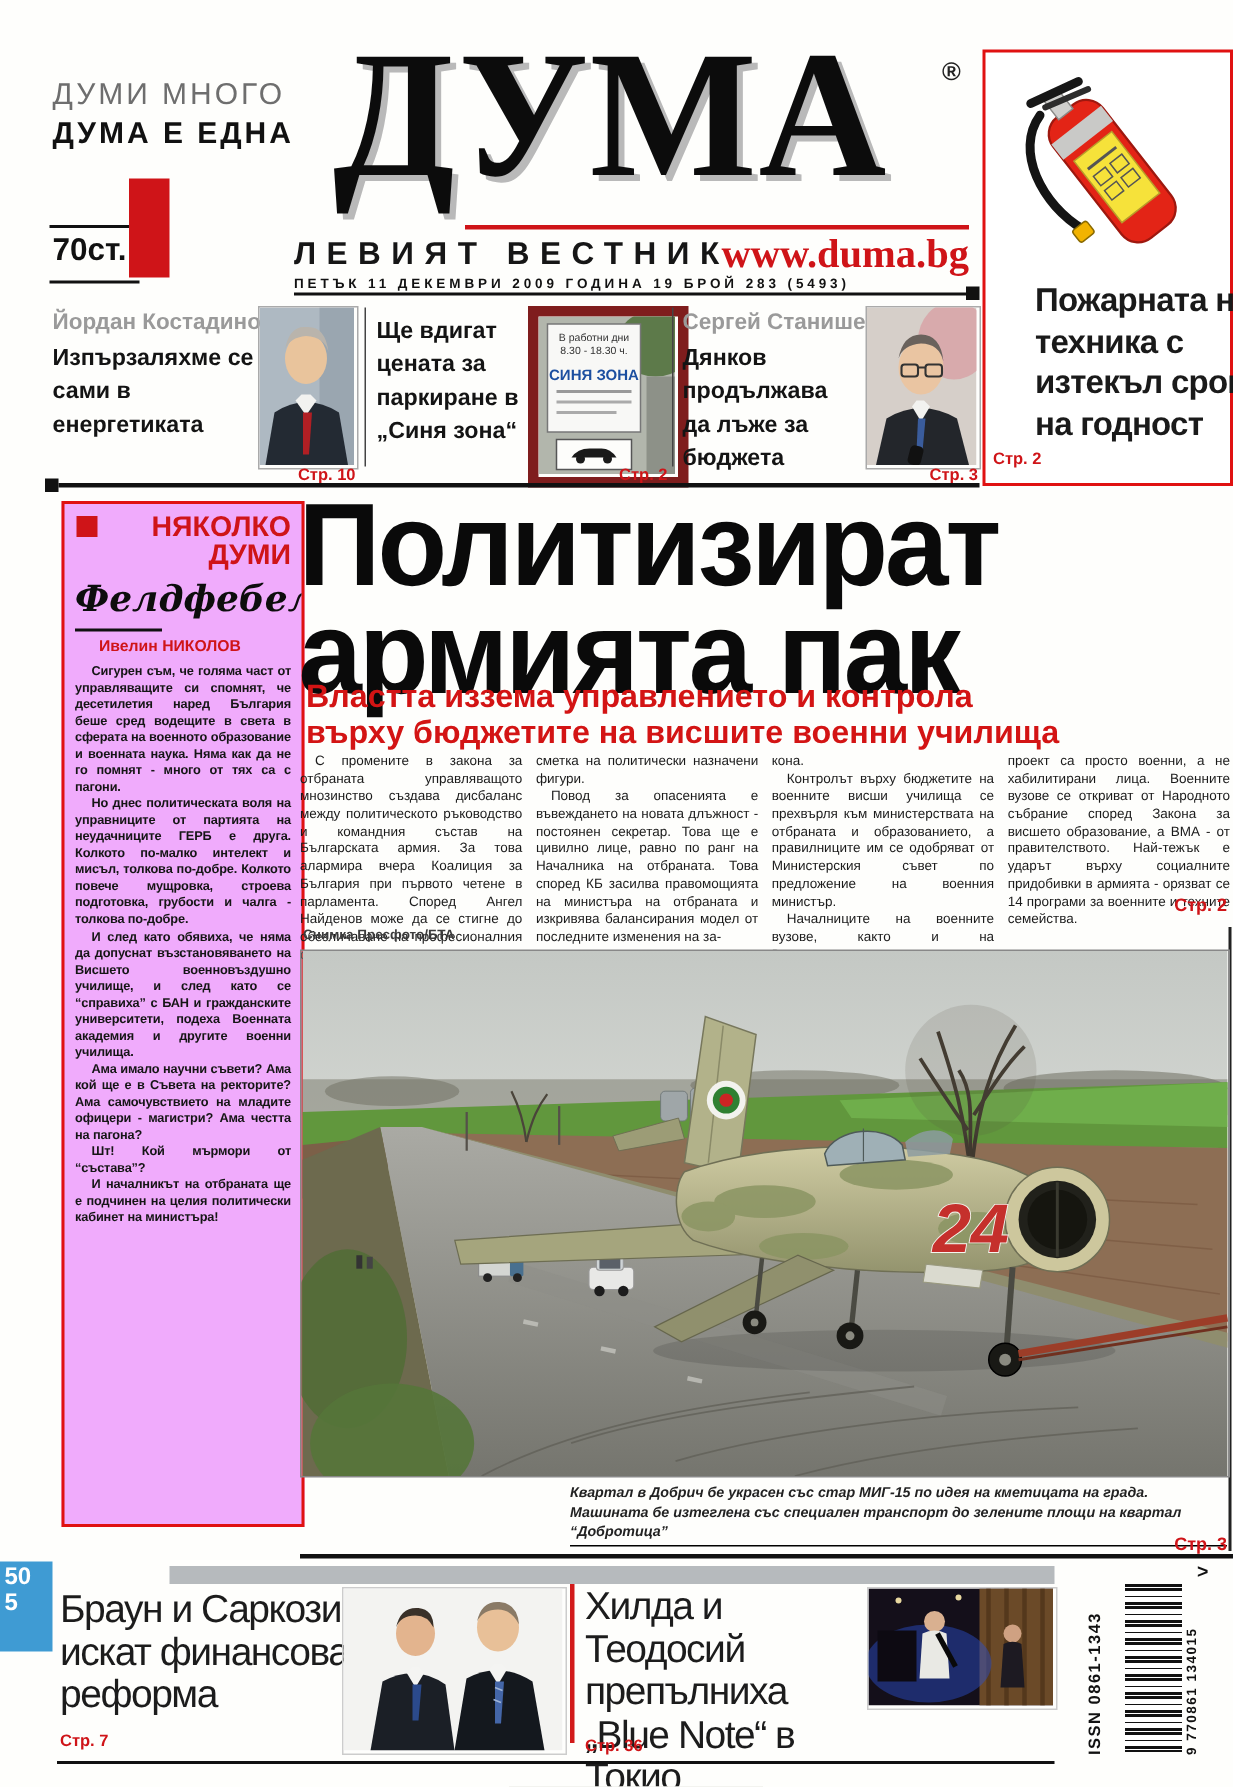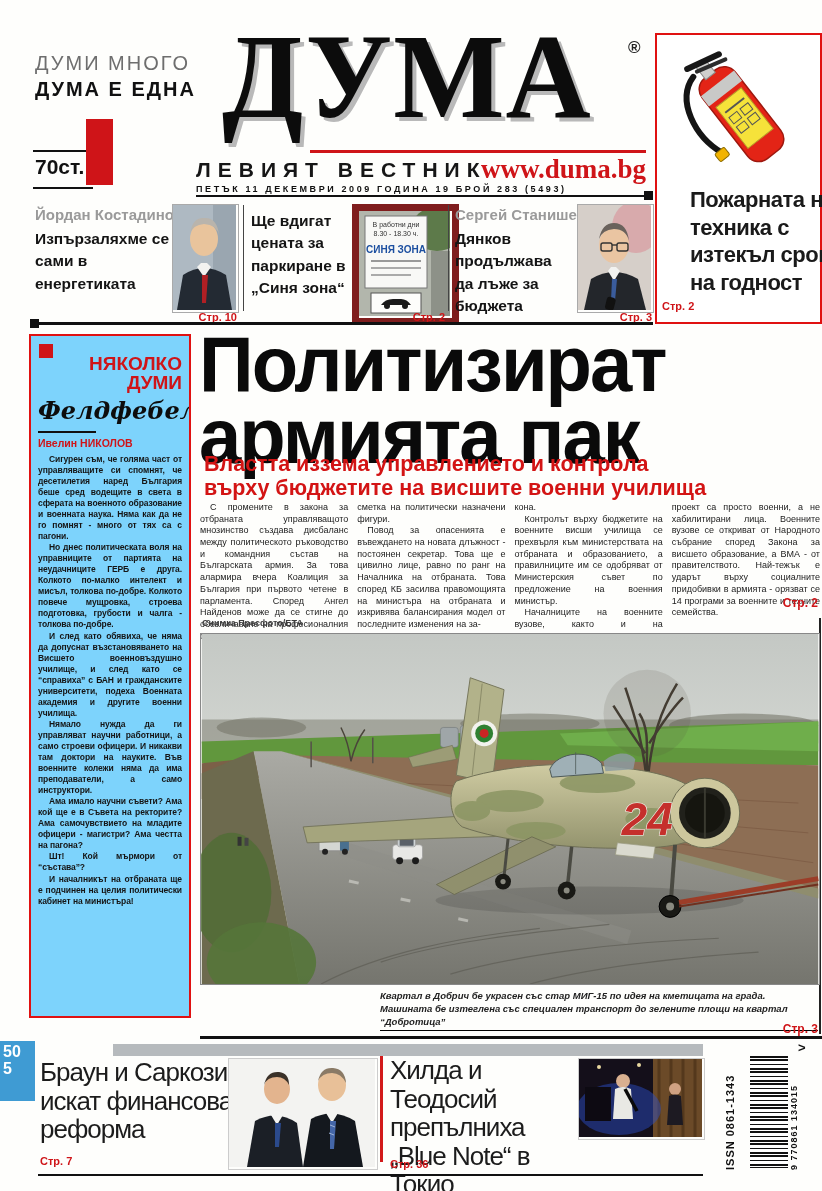--- a/index.html
+++ b/index.html
@@ -47,29 +47,29 @@
   .t2-page{left:352px;top:311px;width:93px;text-align:right;}
   .vdiv2{left:448px;top:205px;width:1px;height:106px;background:#444;}
   .t3-kicker{left:455px;top:206px;}
   .t3-title{left:455px;top:228px;width:118px;}
   .t3-photo{left:577px;top:204px;width:75px;height:107px;border:1px solid #aaa;}
   .t3-page{left:577px;top:311px;width:75px;text-align:right;}
   .rule-mid{left:39px;top:322px;width:614px;height:3px;background:#111;}
   .sq-left{left:30px;top:319px;width:9px;height:9px;background:#111;}
 
   
-  .opinion{left:29px;top:334px;width:162px;height:684px;border:2px solid #e01111;background:#7dd3fc;
-           overflow:hidden;box-sizing:border-box;padding:18px 7px;}
+  .opinion{left:41px;top:334px;width:162px;height:684px;border:2px solid #e01111;background:#f0abfc;
+           overflow:hidden;box-sizing:border-box;padding:6px 7px;}
   .op-sq{position:absolute;left:8px;top:8px;width:14px;height:14px;background:#cf1418;}
   .op-kicker{text-align:right;font-size:19px;line-height:1.02;font-weight:bold;color:#cf1418;
              width:120px;margin-left:auto;}
   .op-title{font-family:"DejaVu Serif",serif;font-style:italic;font-weight:bold;font-size:24px;
             margin-top:3px;color:#0d0d0d;}
   .op-rule{width:58px;height:2px;background:#111;margin:6px 0 4px 0;}
-  .op-author{font-size:10.5px;font-weight:bold;color:#cf1418;margin-bottom:5px;}
+  .op-author{font-size:10.5px;font-weight:bold;color:#cf1418;margin-bottom:5px;margin-left:16px;}
   .op-body p{margin:0;font-size:8.5px;line-height:1.3;font-weight:bold;color:#151515;
              text-align:justify;text-indent:11px;letter-spacing:-0.1px;}
 
   
   .headline{left:199px;top:328px;width:622px;font-size:76px;line-height:0.92;font-weight:bold;
             letter-spacing:-2px;color:#0a0a0a;transform:scaleY(1.03);transform-origin:top left;}
   .subhead{left:204px;top:452px;width:616px;font-size:21.5px;line-height:1.12;font-weight:bold;
            color:#d31414;}
   .cols{left:200px;top:502px;width:620px;display:flex;gap:9px;}
   .col{flex:1;font-size:9px;line-height:1.3;text-align:justify;color:#1b1b1b;}
@@ -212,21 +212,20 @@
   <div class="abs opinion">
     <div class="op-sq"></div>
     <div class="op-kicker">НЯКОЛКО ДУМИ</div>
     <div class="op-title">Фелдфебели</div>
     <div class="op-rule"></div>
     <div class="op-author">Ивелин НИКОЛОВ</div>
     <div class="op-body">
       <p>Сигурен съм, че голяма част от управляващите си спомнят, че десетилетия наред България беше сред водещите в света в сферата на военното образование и военната наука. Няма как да не го помнят - много от тях са с пагони.</p>
       <p>Но днес политическата воля на управниците от партията на неудачниците ГЕРБ е друга. Колкото по-малко интелект и мисъл, толкова по-добре. Колкото повече мущровка, строева подготовка, грубости и чалга - толкова по-добре.</p>
       <p>И след като обявиха, че няма да допуснат възстановяването на Висшето военновъздушно училище, и след като се “справиха” с БАН и гражданските университети, подеха Военната академия и другите военни училища.</p>
-      <p>Нямало нужда да ги управляват научни работници, а само строеви офицери. И никакви там доктори на науките. Във военните колежи няма да има преподаватели, а само инструктори.</p>
       <p>Ама имало научни съвети? Ама кой ще е в Съвета на ректорите? Ама самочувствието на младите офицери - магистри? Ама честта на пагона?</p>
       <p>Шт! Кой мърмори от “състава”?</p>
       <p>И началникът на отбраната ще е подчинен на целия политически кабинет на министъра!</p>
     </div>
   </div>
 
   <div class="abs headline">
     <div>Политизират</div>
     <div>армията пак</div>
   </div>

